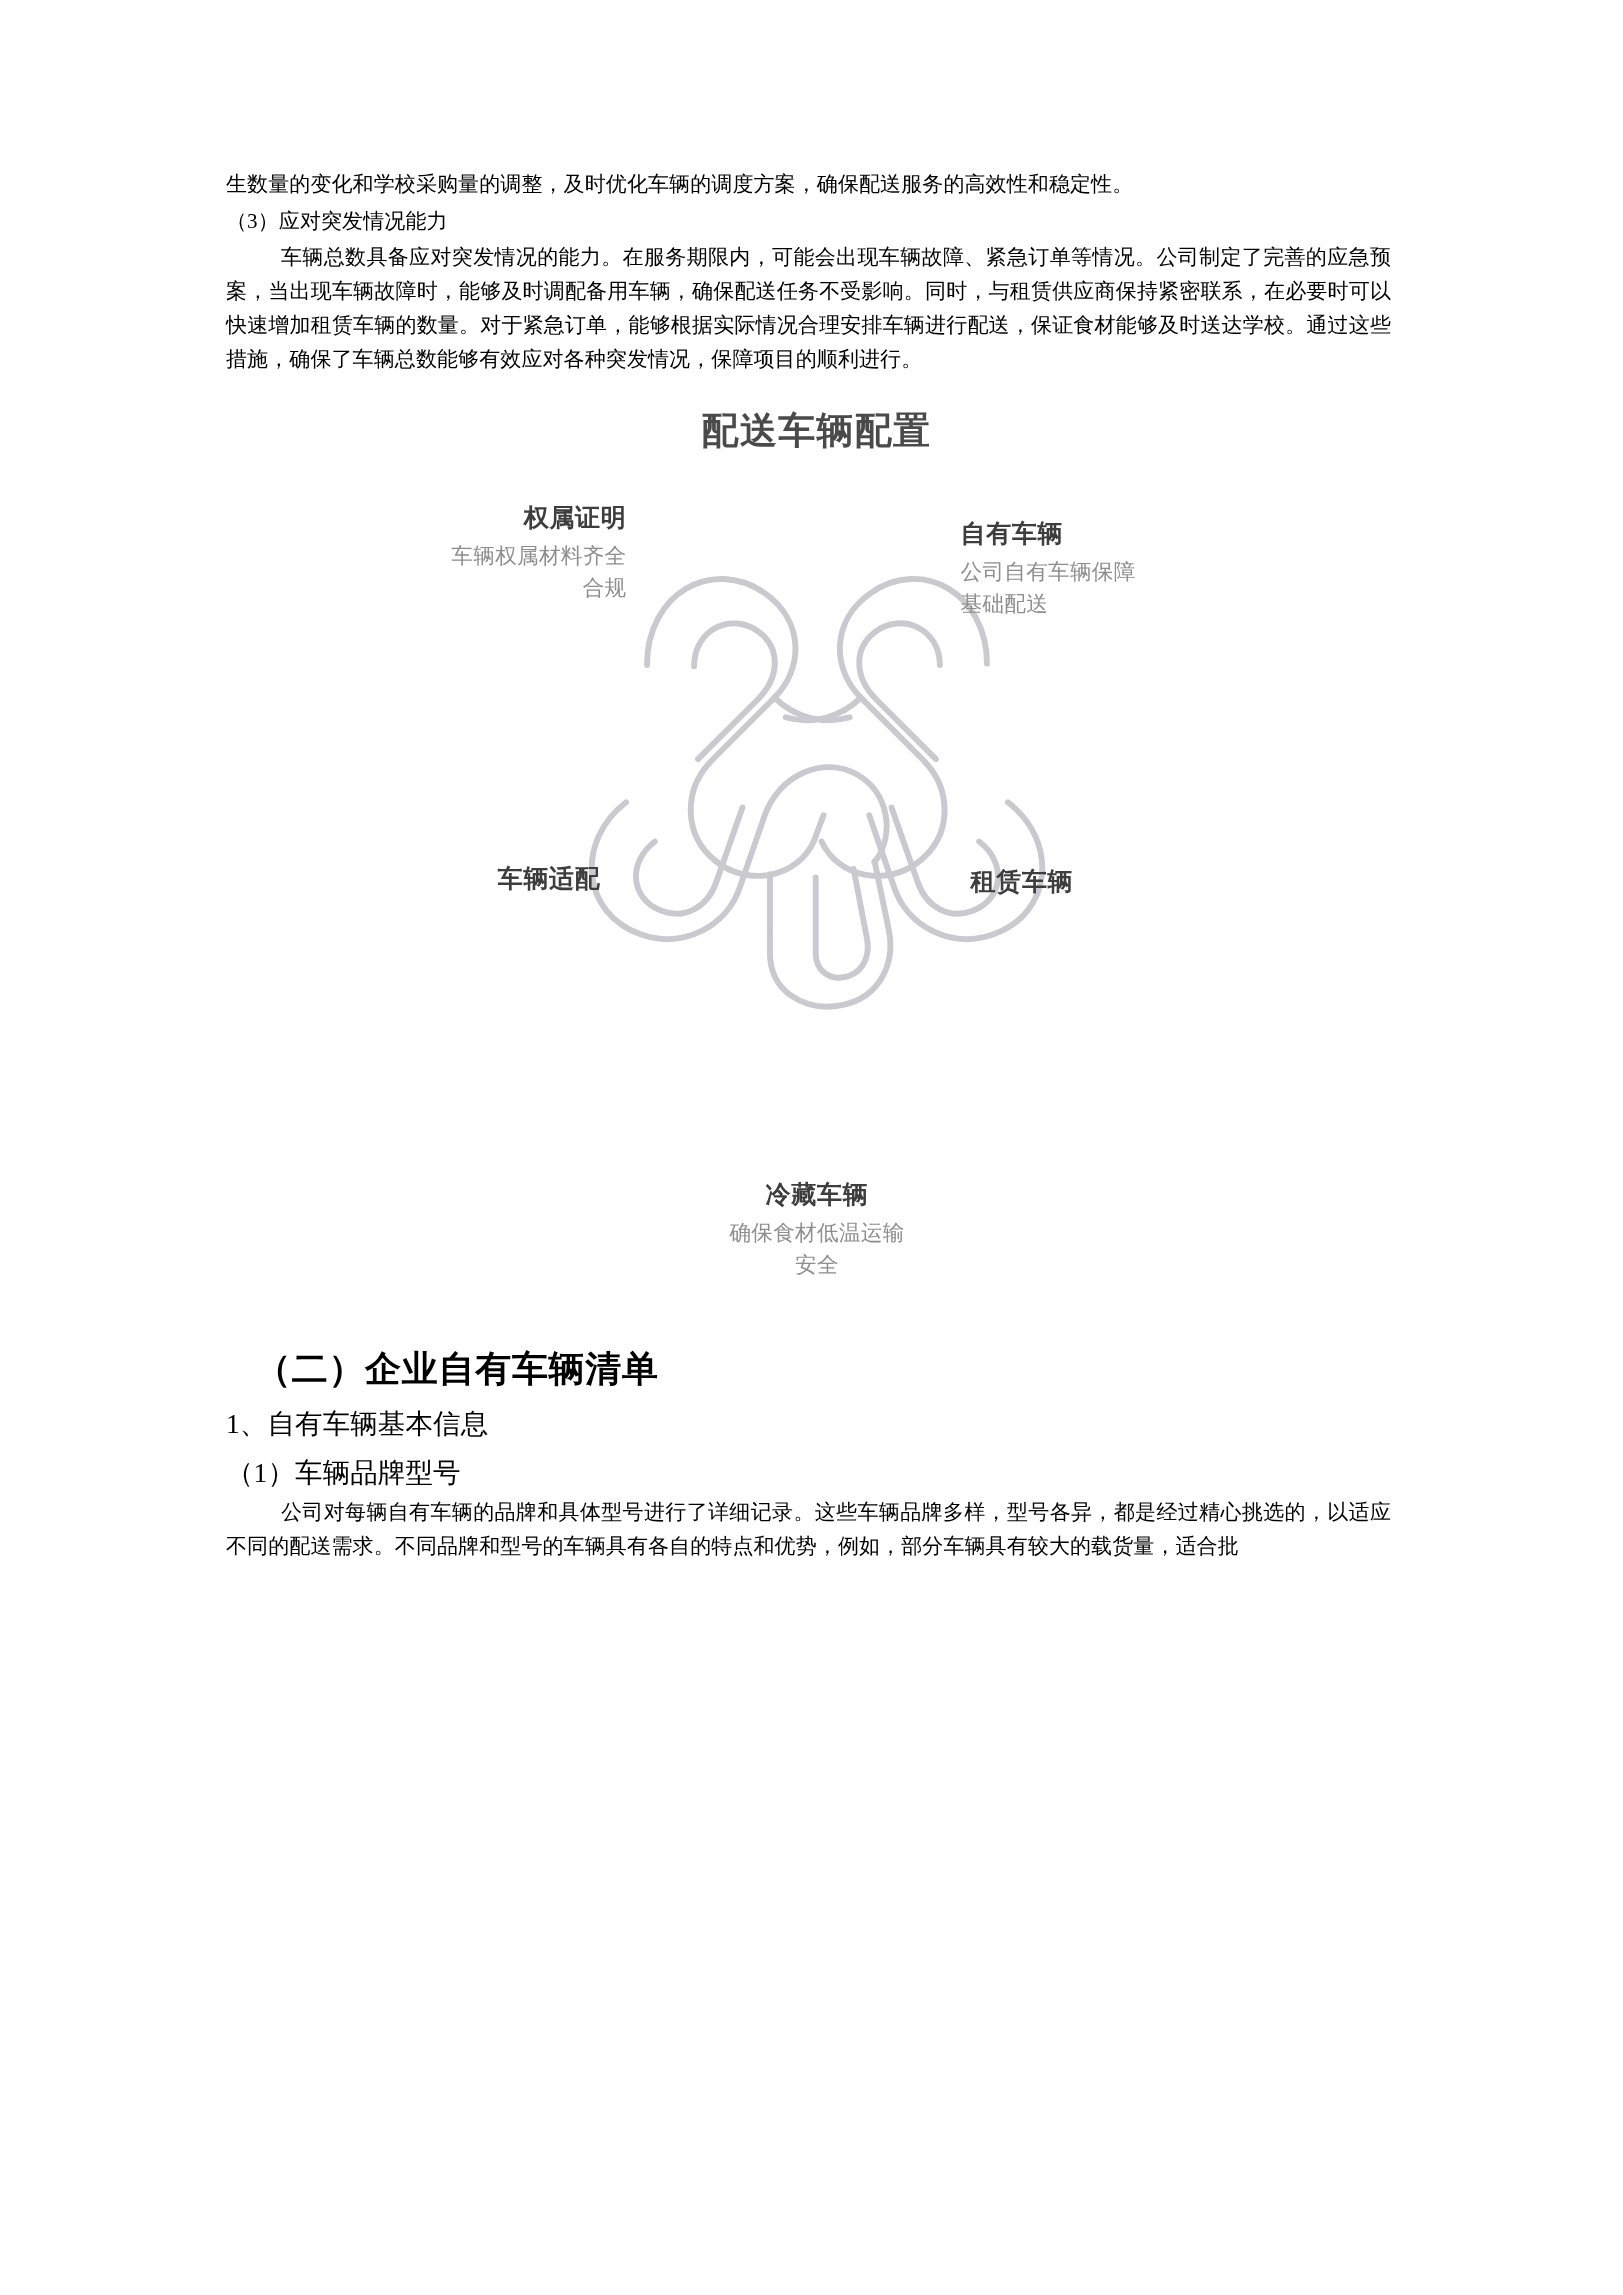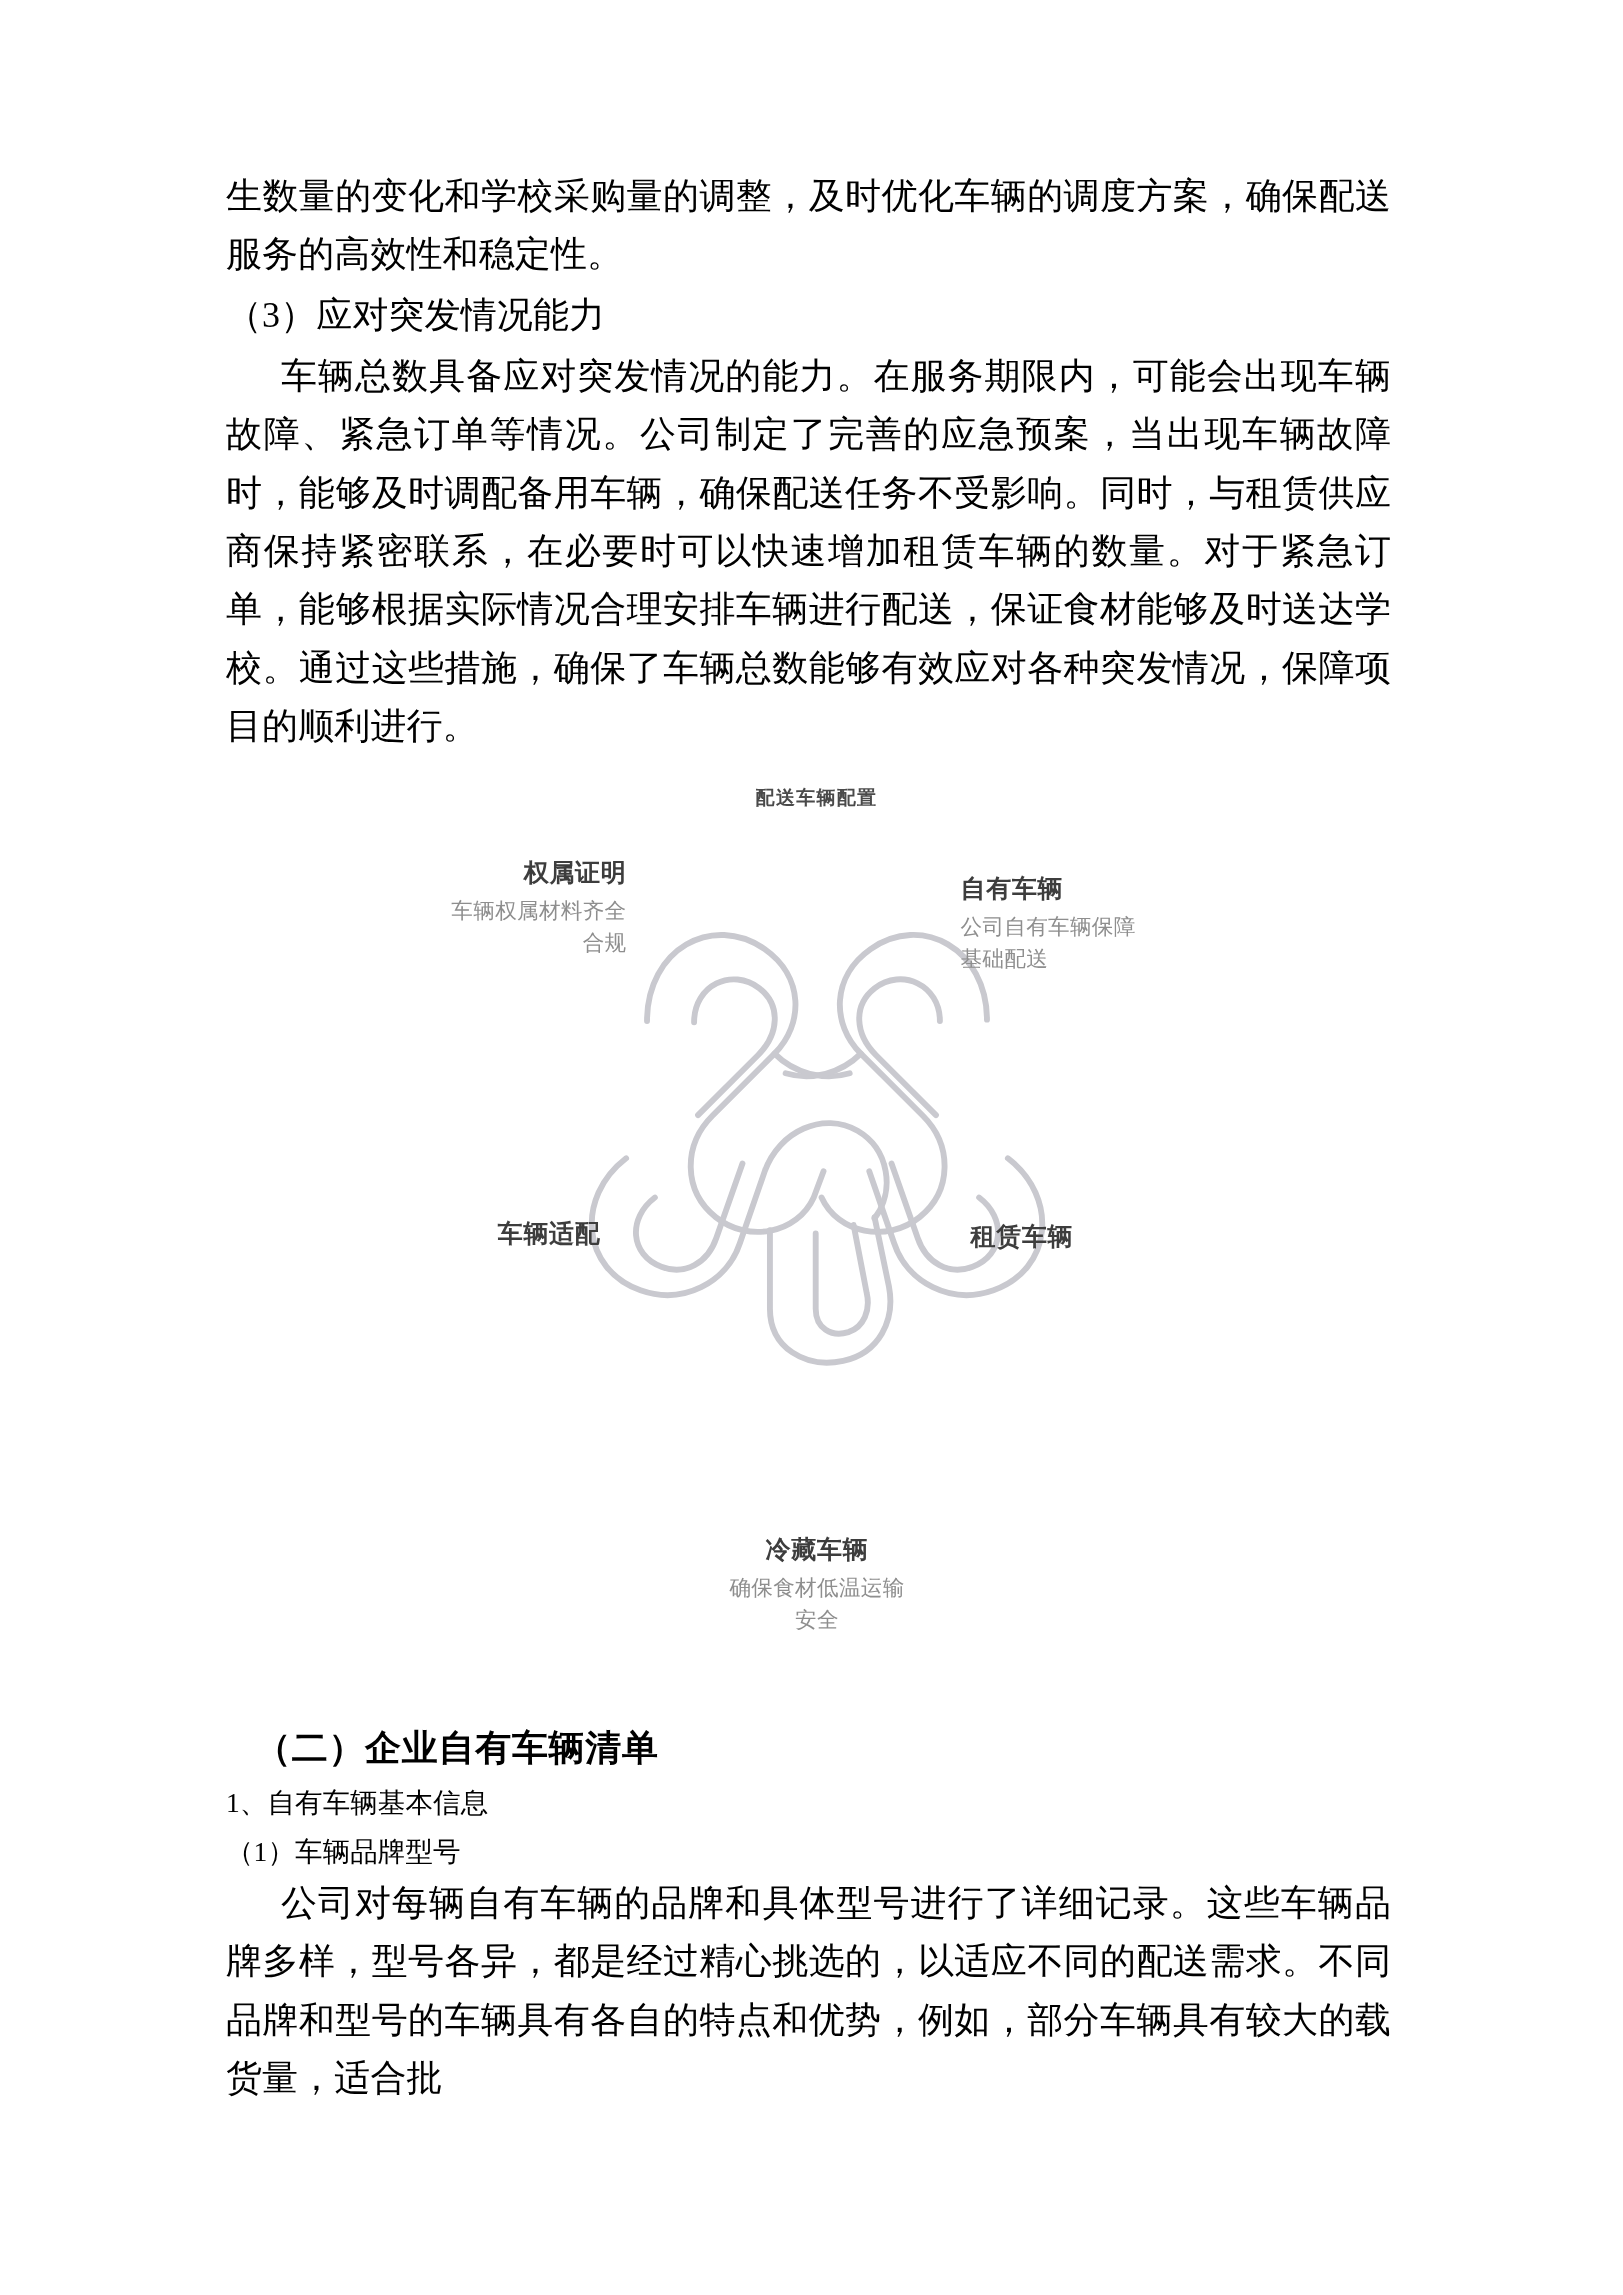--- a/index.html
+++ b/index.html
@@ -18,41 +18,41 @@
   .page {
     position: absolute;
     left: 0; top: 0;
     width: 1623px;
     height: 2295px;
     box-sizing: border-box;
     padding: 167px 216px 131px 226px;
   }
   p {
     margin: 0 16px 0 0;
-    font-size: 36px;
+    font-size: 21px;
     line-height: 1.62;
     text-align: justify;
     text-justify: inter-ideograph;
     letter-spacing: 0.1px;
   }
   .indent2 { text-indent: 55px; }
   .indent1 { text-indent: 0; }
   .para-gap { margin-top: 2.6px; }
 
   .figure {
     margin-top: 30px;
     width: 100%;
     position: relative;
     height: 910px;
   }
   .fig-title {
     text-align: center;
     font-family: "Liberation Sans", "DejaVu Sans", sans-serif;
     font-weight: bold;
-    font-size: 19px;
+    font-size: 37px;
     color: #4a4a4a;
     letter-spacing: 1.3px;
   }
   .fig-canvas {
     position: relative;
     width: 1178px;
     height: 831px;
     margin: 19.6px auto 0 auto;
   }
   .knot-wrap {

